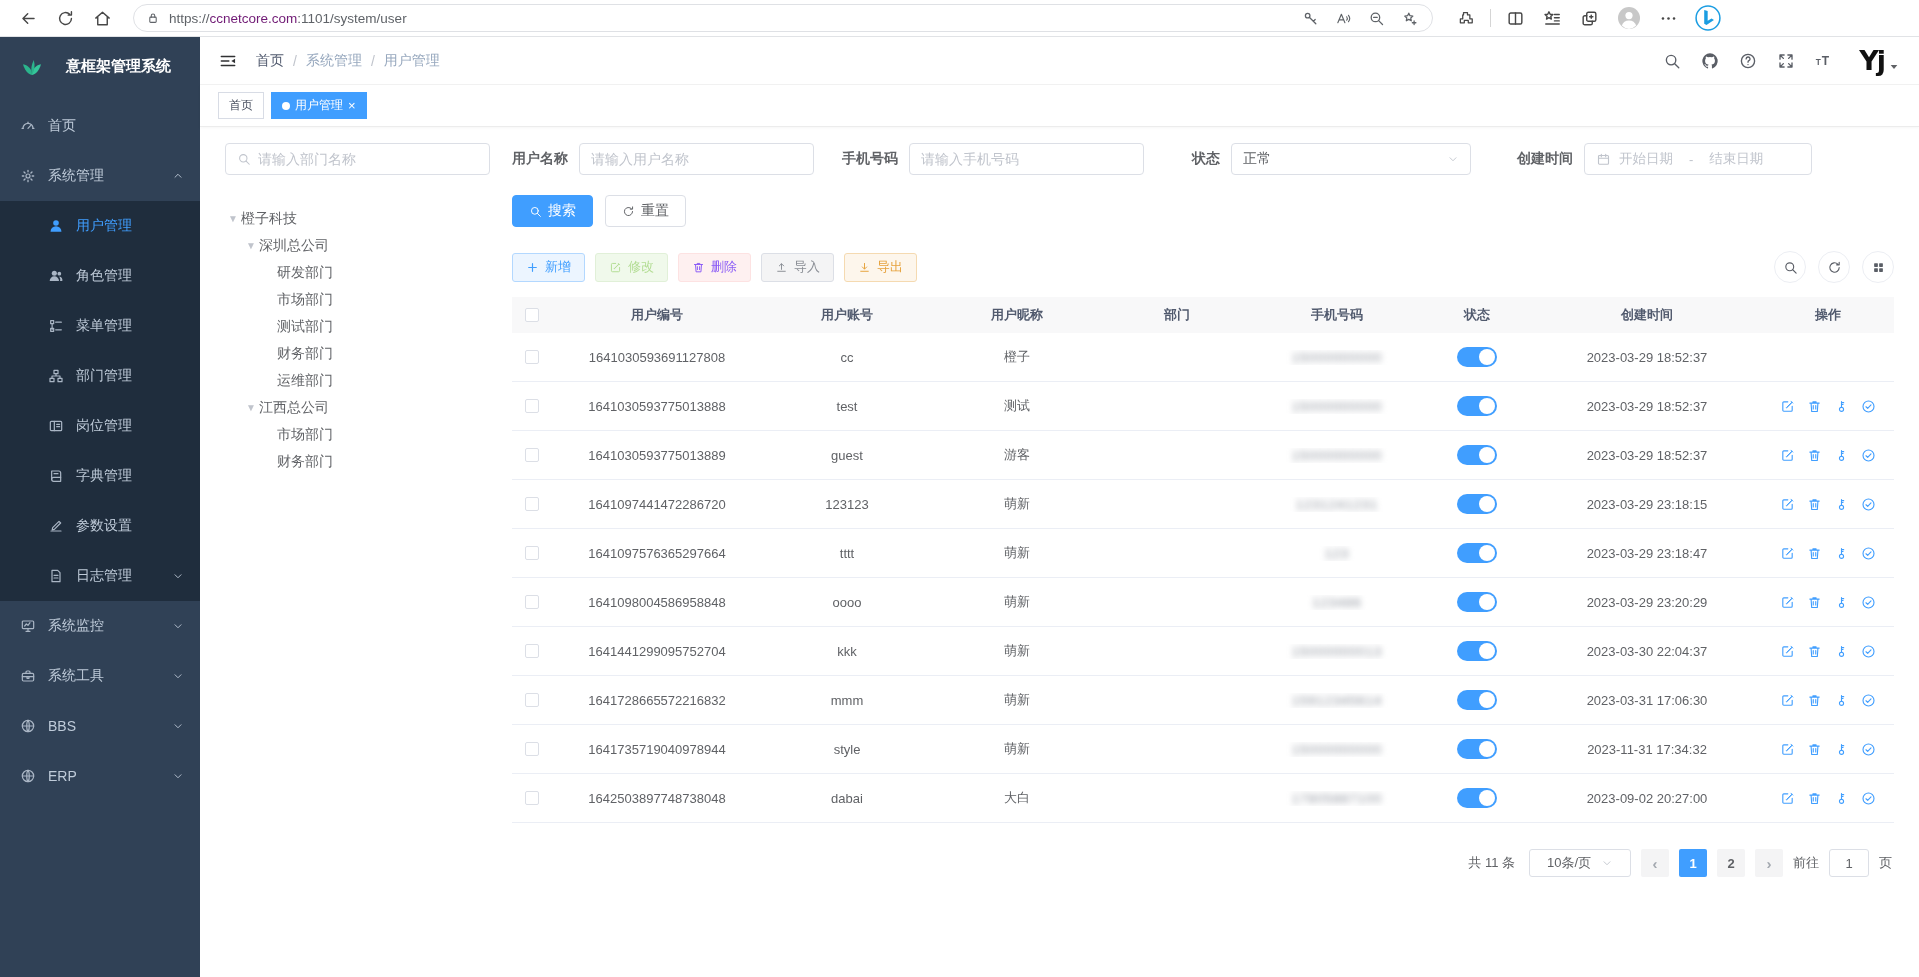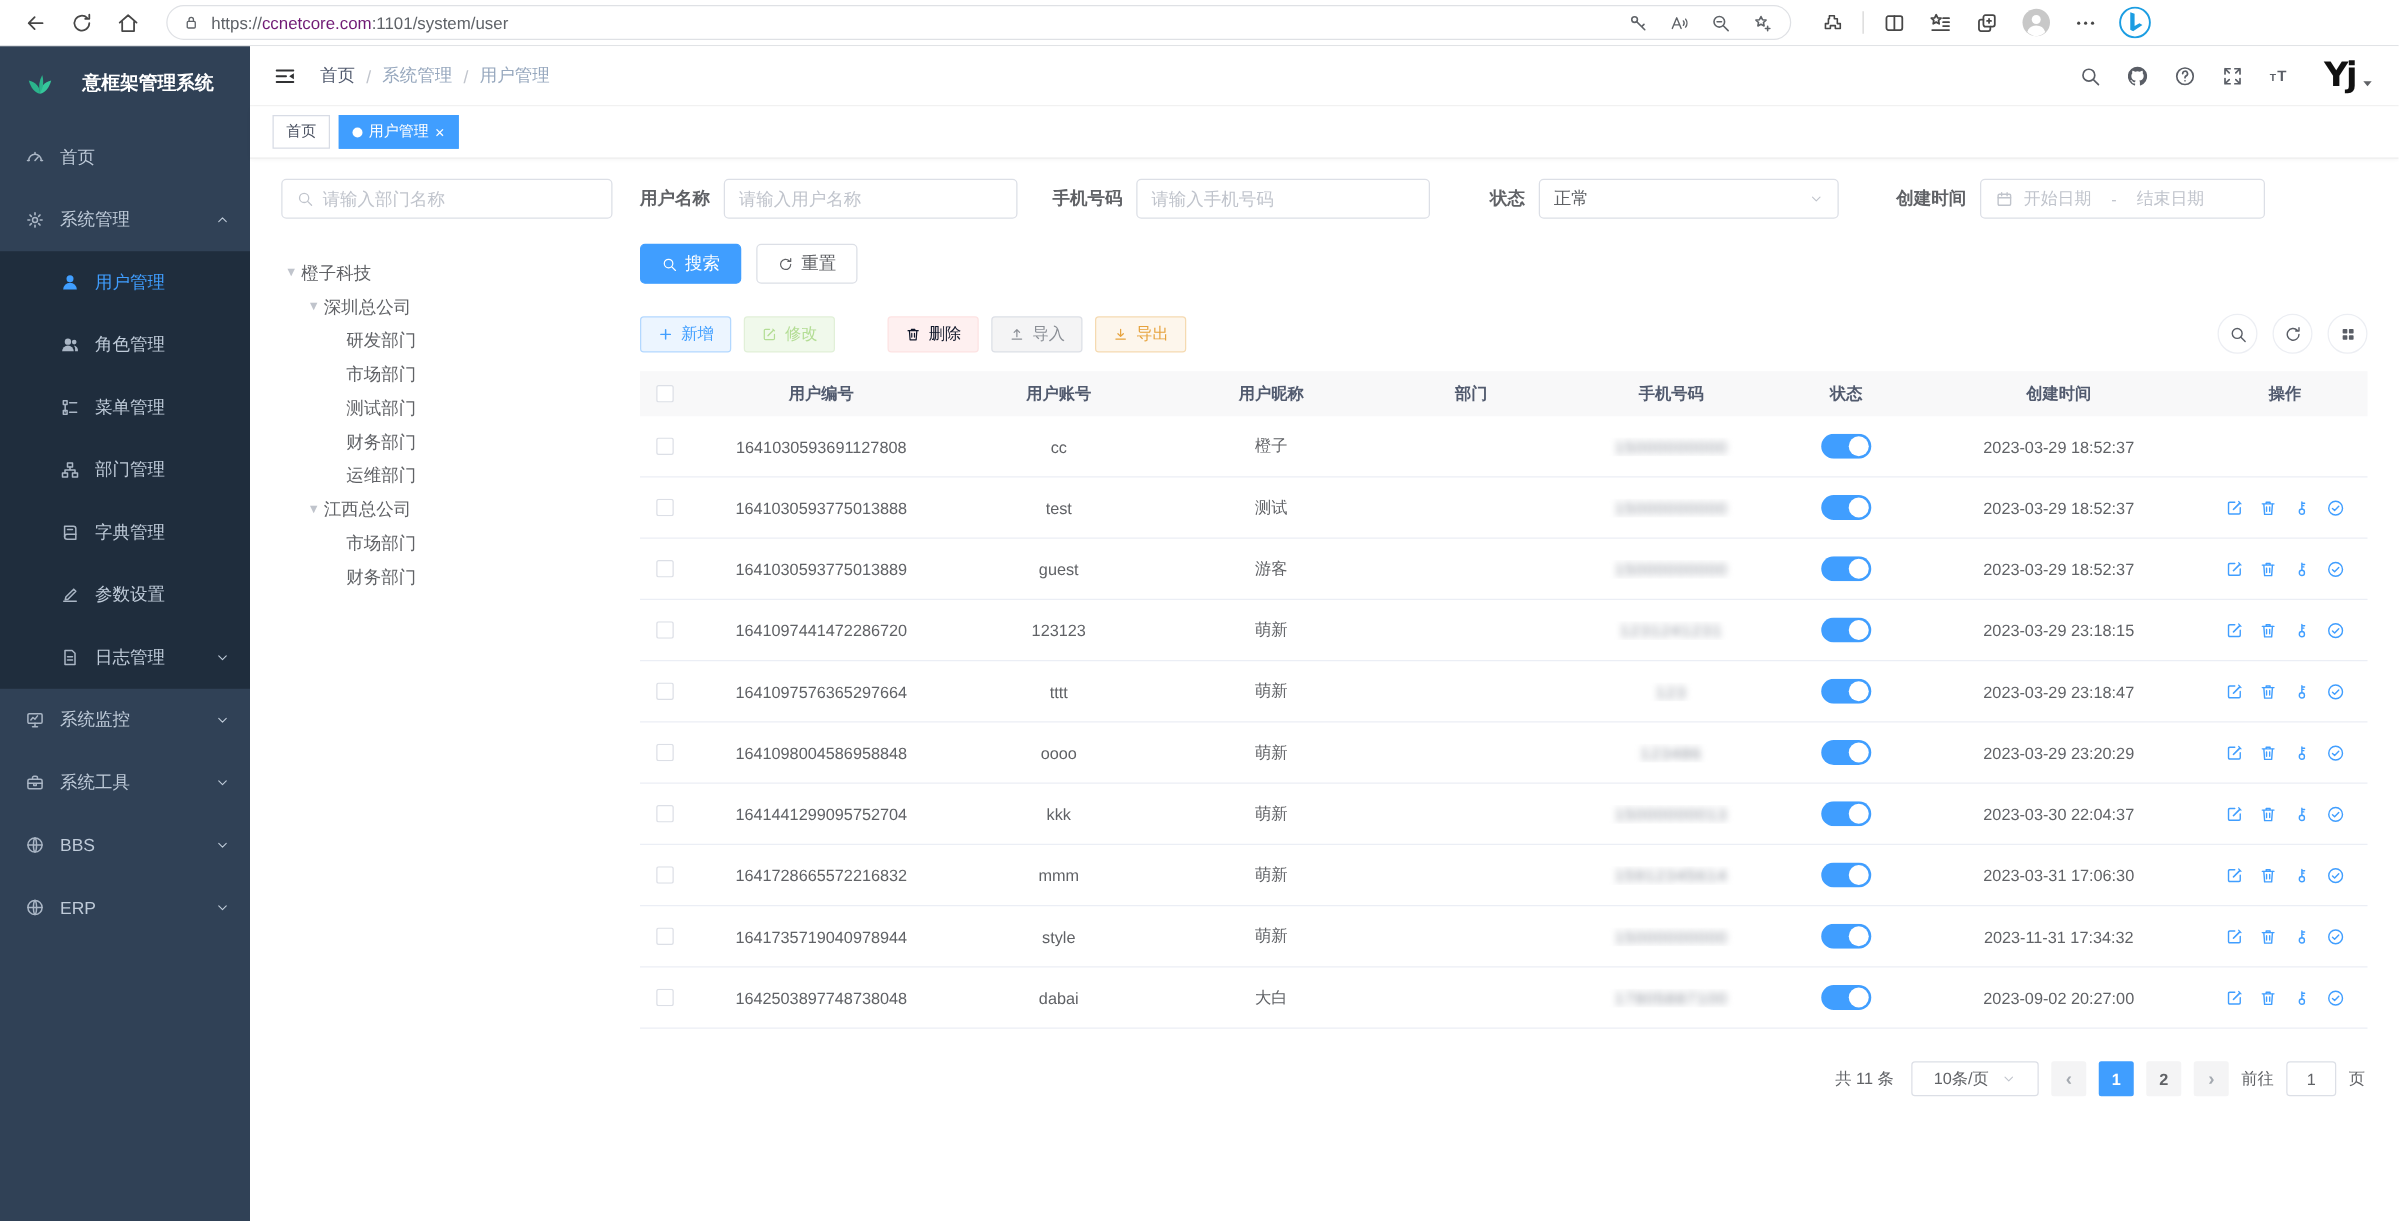--- a/index.html
+++ b/index.html
@@ -94,21 +94,21 @@
     display:inline-flex; align-items:center; justify-content:center; gap:6px; font-size:14px;
     color:#606266; padding:0 16px; font-family:inherit; }
   .btn .bi { width:13px; height:13px; }
   .btn-primary { background:#409eff; border-color:#409eff; color:#fff; }
   .btn-row { display:flex; gap:12px; margin-bottom:24px; }
 
   .toolbar-row { display:flex; align-items:center; gap:10px; margin-bottom:14px; }
   .tbtn { height:29px; padding:0 13px; font-size:13px; border-radius:3px; }
   .tbtn-add { background:#ecf5ff; border-color:#b3d8ff; color:#409eff; }
   .tbtn-edit { background:#f0f9eb; border-color:#e1f0d8; color:#b3dd94;font-family:Liberation Mono, monospace; }
-  .tbtn-del { background:#fef0f0; border-color:#fde2e2; color:#0f172a;margin-left:32px; }
+  .tbtn-del { background:#fef0f0; border-color:#fde2e2; color:#8b5cf6; }
   .tbtn-imp { background:#f4f4f5; border-color:#dcdfe6; color:#8a8e95; }
   .tbtn-exp { background:#fdf6ec; border-color:#f5dab1; color:#e6a23c; }
   .tool-right { margin-left:auto; display:flex; gap:12px; }
   .circ { width:32px; height:32px; border-radius:50%; border:1px solid #eceef3; background:#fff;
     display:flex; align-items:center; justify-content:center; color:#5a5e66; cursor:pointer; }
   .circ .i { width:15px; height:15px; }
 
   
   .table { width:100%; font-size:13px; color:#606266; }
   .tr { display:flex; align-items:center; border-bottom:1px solid #ebeef5; height:49px; }
@@ -309,20 +309,29 @@
                 <rect x="3" y="15.5" width="6" height="5"></rect>
                 <rect x="15" y="15.5" width="6" height="5"></rect>
                 <path d="M12 8.5V12M6 15.5V12h12v3.5"></path>
               </svg>
             </span>
             <span class="mi-label">部门管理</span>
           </div>
           <div class="menu-item">
             <span class="i mi-icon">
               <svg viewBox="0 0 24 24" fill="none" stroke="currentColor" stroke-width="1.8" stroke-linecap="round" stroke-linejoin="round">
+                <rect x="3.5" y="5" width="17" height="14" rx="1.5"></rect>
+                <path d="M9.5 5v14M13 9.5h4.5M13 13h4.5"></path>
+              </svg>
+            </span>
+            <span class="mi-label">岗位管理</span>
+          </div>
+          <div class="menu-item">
+            <span class="i mi-icon">
+              <svg viewBox="0 0 24 24" fill="none" stroke="currentColor" stroke-width="1.8" stroke-linecap="round" stroke-linejoin="round">
                 <path d="M5.5 4.5H16a3 3 0 0 1 3 3V20H8.5a3 3 0 0 1-3-3z"></path>
                 <path d="M5.5 17a3 3 0 0 1 3-3H19M9 8.5h6"></path>
               </svg>
             </span>
             <span class="mi-label">字典管理</span>
           </div>
           <div class="menu-item">
             <span class="i mi-icon">
               <svg viewBox="0 0 24 24" fill="none" stroke="currentColor" stroke-width="1.8" stroke-linecap="round" stroke-linejoin="round">
                 <path d="M4.5 19.5h15"></path>

